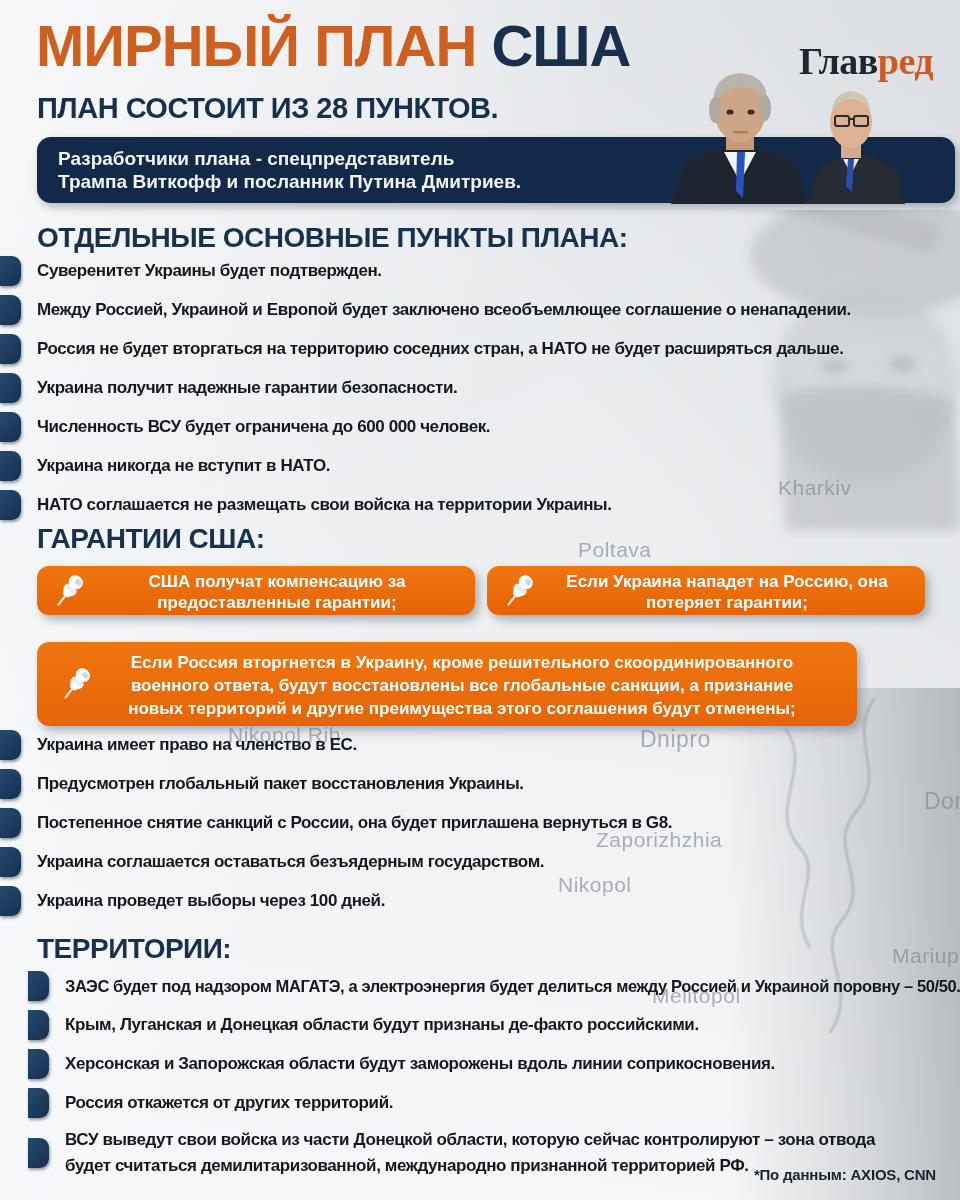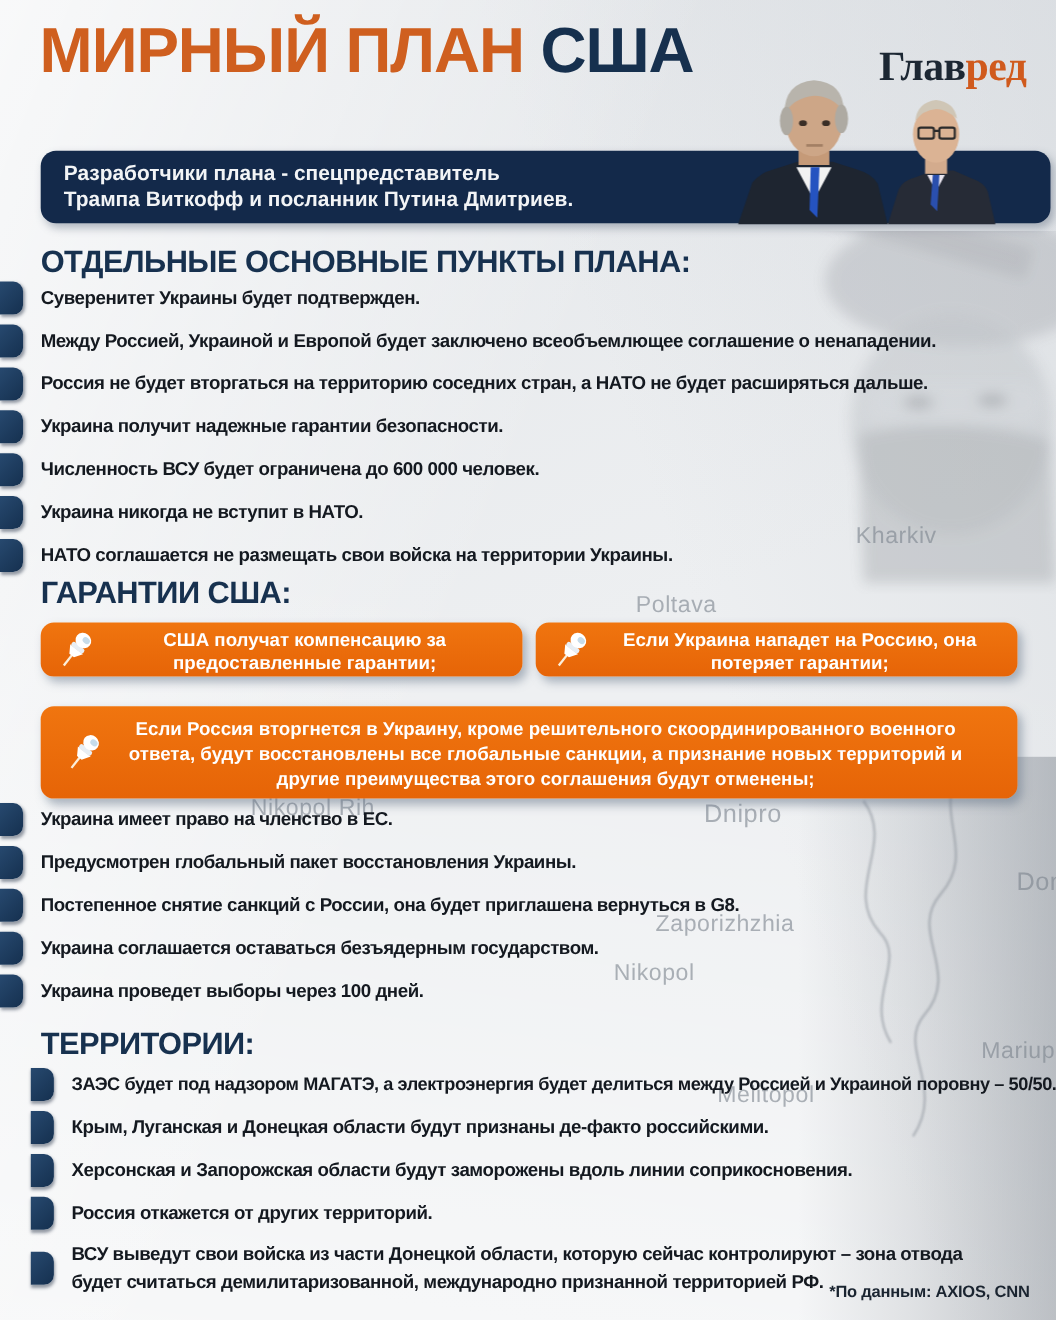--- a/index.html
+++ b/index.html
@@ -44,21 +44,21 @@
   li.wrap .li-text{white-space:normal;padding-right:34px;line-height:26px;}
   .marker{position:absolute;left:0;top:50%;transform:translateY(-50%);width:21px;height:30px;border-radius:0 9px 9px 0;
     background:linear-gradient(135deg,#27496f,#15304f);box-shadow:1px 2px 3px rgba(25,38,60,.45);}
 
   
   .box-row{position:absolute;left:37px;top:566px;width:888px;display:flex;gap:12px;}
   .obox{position:relative;background:linear-gradient(180deg,#f0750f,#e66407);border-radius:12px;
     box-shadow:4px 5px 9px rgba(100,115,135,.5);color:#fff;display:flex;align-items:center;justify-content:center;
     text-align:center;font-weight:bold;box-sizing:border-box;}
   .obox-small{flex:1;height:49px;padding:2px 16px 0 58px;font-size:17px;line-height:21px;}
-  .obox-big{position:absolute;left:37px;top:642px;width:888px;height:84px;padding:2px 42px 0 72px;font-size:17px;line-height:23px;}
+  .obox-big{position:absolute;left:37px;top:642px;width:820px;height:84px;padding:2px 42px 0 72px;font-size:17px;line-height:23px;}
   .pin{position:absolute;left:11px;top:50%;transform:translateY(-50%);width:42px;height:42px;}
   .obox-big .pin{left:18px;}
 
   .footer-note{position:absolute;top:1166px;right:24px;font-size:15px;font-weight:bold;color:#1a2430;letter-spacing:-0.2px;}
 </style>
 </head>
 <body>
 
 <div class="poster">
 
@@ -102,20 +102,21 @@
   <span class="map-label" style="left:924px;top:788px;font-size:23px;">Donetsk</span>
   <span class="map-label" style="left:596px;top:828px;">Zaporizhzhia</span>
   <span class="map-label" style="left:558px;top:873px;">Nikopol</span>
   <span class="map-label" style="left:892px;top:944px;">Mariupol</span>
   <span class="map-label" style="left:652px;top:984px;">Melitopol</span>
 
   <div class="logo"><span>Глав</span><span class="logo-orange">ред</span></div>
 
   <h1 class="title"><span class="t-orange">МИРНЫЙ ПЛАН </span><span class="t-navy">США</span></h1>
 
+  <div class="subtitle">ПЛАН СОСТОИТ ИЗ 28 ПУНКТОВ.</div>
 
   <div class="dev-bar">
     <div class="dev-text">
       <div>Разработчики плана - спецпредставитель</div>
       <div>Трампа Виткофф и посланник Путина Дмитриев.</div>
     </div>
   </div>
 
   <svg class="photos" viewBox="0 0 250 144" aria-hidden="true">
 

